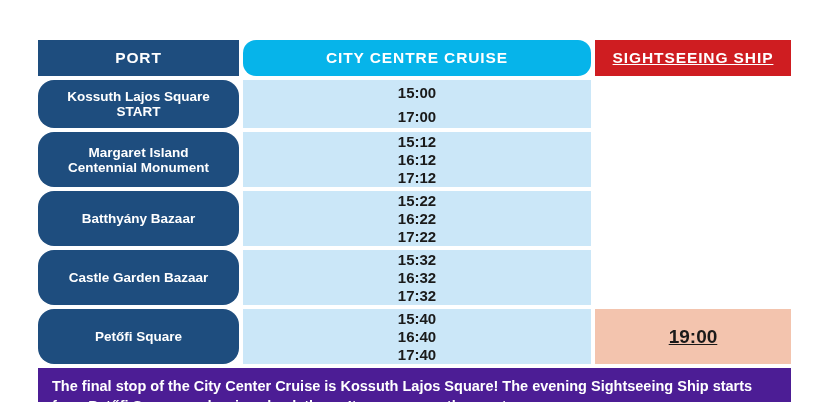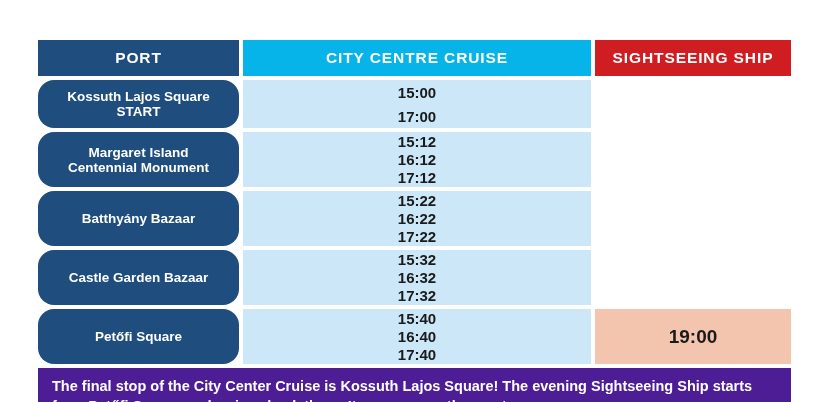--- a/index.html
+++ b/index.html
@@ -23,37 +23,37 @@
 
   .grid-row {
     display: flex;
     align-items: stretch;
     margin-bottom: 4px;
   }
 
   
   .col-port      { width: 201px; flex: 0 0 201px; }
   .col-cruise    { width: 348px; flex: 0 0 348px; margin-left: 4px; }
-  .col-ship      { width: 196px; flex: 0 0 196px; margin-left: 4px; }
+  .col-ship      { width: 196px; flex: 0 0 196px; margin-left: 4px; text-decoration: underline; }
 
   
   .header-row { height: 36px; }
 
   .hdr {
     display: flex;
     align-items: center;
     justify-content: center;
     color: #ffffff;
     font-weight: bold;
     font-size: 15.5px;
     letter-spacing: 0.9px;
     box-sizing: border-box;
   }
   .hdr-port   { background: #1e4d7e; }
-  .hdr-cruise { background: #06b4ea; }
+  .hdr-cruise { background: #06b4ea; border-radius: 13px; }
   .hdr-ship   { background: #cf1d21; }
 
   
   .body-row { height: 55px; }
   .body-row.tall { height: 48px; }
 
   .port-cell {
     background: #1e4d7e;
     color: #ffffff;
     font-weight: bold;

